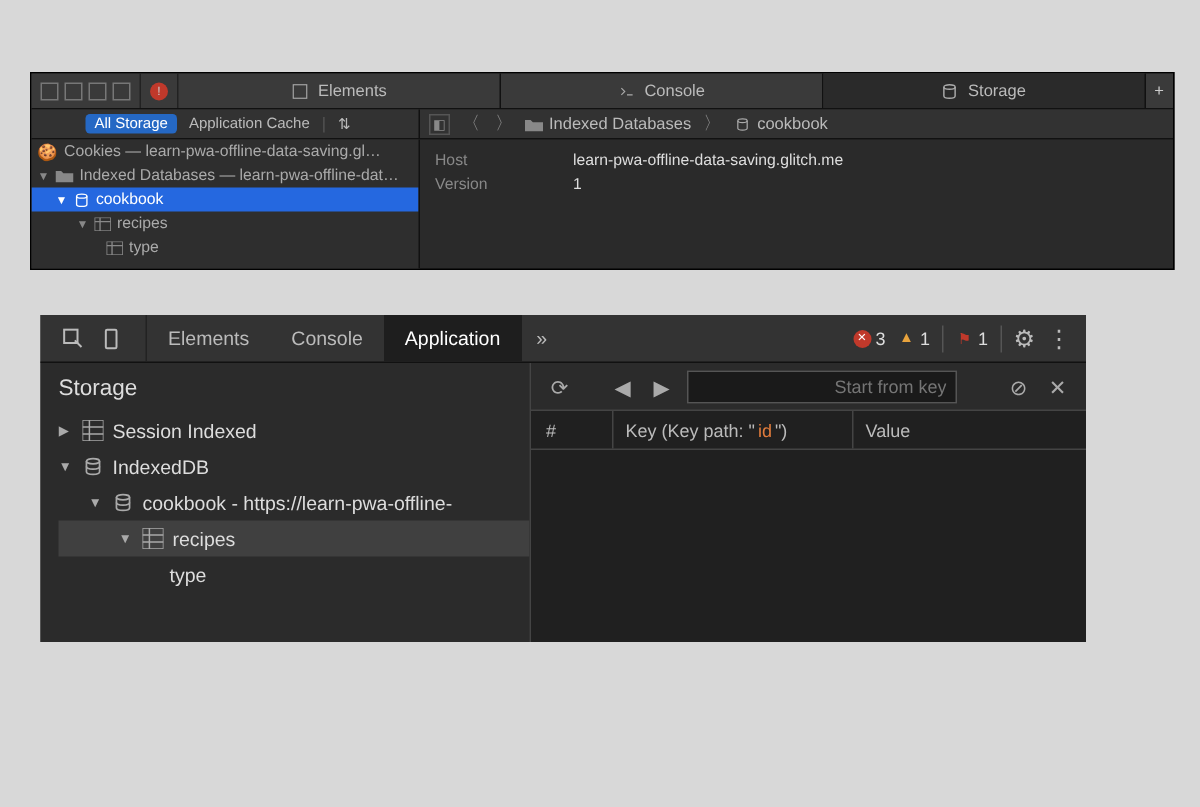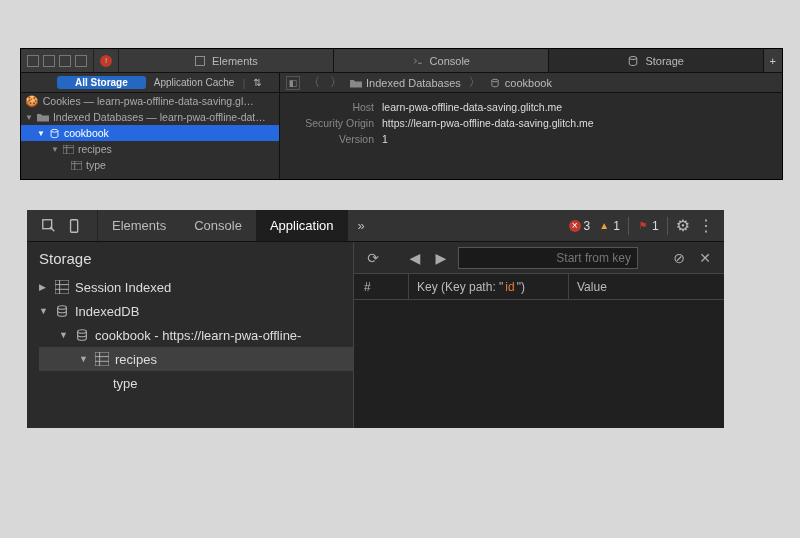--- a/index.html
+++ b/index.html
@@ -10,38 +10,38 @@
   .safari-toolbar { height: 24px; display: flex; align-items: stretch; background: #3a3a3a; border-bottom: 1px solid #111; }
   .tb-seg { display: flex; align-items: center; padding: 0 6px; border-right: 1px solid #222; gap: 4px; }
   .tb-seg.btns span { width: 12px; height: 12px; border: 1px solid #777; display: inline-block; }
   .tb-seg.err .dot { width: 12px; height: 12px; border-radius: 50%; background: #c0392b; display: flex; align-items:center; justify-content:center; font-size:8px; }
   .tab { flex: 1; display: flex; align-items: center; justify-content: center; gap: 6px; border-right: 1px solid #111; color: #bbb; cursor: default; }
   .tab.active { background: #2a2a2a; }
   .tab svg { width: 12px; height: 12px; }
 
   .safari-sub { height: 20px; display: flex; align-items: stretch; border-bottom: 1px solid #111; background: #323232; }
   .sub-left { width: 259px; display: flex; align-items: center; gap: 4px; padding-left: 36px; border-right: 1px solid #111; }
-  .pill { background: #2568c4; color: #fff; padding: 1px 18px; border-radius: 3px; font-size: 10px; font-weight: bold; }
+  .pill { background: #2568c4; color: #fff; padding: 1px 6px; border-radius: 3px; font-size: 10px; }
   .sub-item { font-size: 10px; color: #bbb; padding: 0 4px; }
   .divider { color: #555; }
   .sub-right { flex: 1; display: flex; align-items: center; padding: 0 6px; gap: 6px; }
   .nav-btn { width: 14px; height: 14px; border: 1px solid #555; display:flex; align-items:center; justify-content:center; font-size:9px; color:#888; }
   .chev { color: #888; font-size: 12px; padding: 0 2px; }
   .crumb { display: flex; align-items: center; gap: 4px; color: #bbb; }
   .crumb svg, .folder-ico { width: 12px; height: 10px; }
 
   .safari-body { flex: 1; display: flex; }
   .tree { width: 259px; border-right: 1px solid #111; background: #2e2e2e; overflow: hidden; }
   .tree-row { display: flex; align-items: center; height: 16px; padding-left: 4px; gap: 4px; white-space: nowrap; font-size: 10.5px; color: #aaa; }
   .tree-row .disc { font-size: 8px; color: #888; }
   .tree-row.sel { background: #2568e0; color: #fff; }
   .tree-row.sel .disc { color: #fff; }
   .safari-detail { flex: 1; padding: 6px 10px; font-size: 10.5px; }
   .safari-detail .row { display: flex; height: 16px; align-items: center; }
-  .safari-detail .k { width: 92px; text-align: right; color: #888; padding-right: 8px; }
+  .safari-detail .k { width: 92px; text-align: left; color: #888; padding-right: 8px; }
   .safari-detail .v { color: #ddd; }
 
   
   .chrome { position: absolute; left: 27px; top: 210px; width: 697px; height: 218px; background: #2b2b2b; display: flex; flex-direction: column; font-size: 13px; }
   .ch-toolbar { height: 32px; display: flex; align-items: center; background: #333; border-bottom: 1px solid #111; }
   .ch-left { display: flex; align-items: center; gap: 10px; padding: 0 14px; border-right: 1px solid #222; height: 100%; }
   .ch-tabs { display: flex; height: 100%; align-items: stretch; flex: 1; }
   .ch-tab { padding: 0 14px; display: flex; align-items: center; color: #bbb; }
   .ch-tab.active { background: #1e1e1e; color: #fff; }
   .ch-more { padding: 0 10px; display:flex; align-items:center; color:#bbb; }
@@ -177,24 +177,20 @@
             <line x1="0" y1="3" x2="12" y2="3" stroke="#888"></line>
             <line x1="4" y1="0" x2="4" y2="10" stroke="#888"></line>
           </svg>
         <span>type</span>
       </div>
     </div>
     <div class="safari-detail">
       <div class="row">
           <span class="k">Host</span>
           <span class="v">learn-pwa-offline-data-saving.glitch.me</span>
-        </div>
-      <div class="row">
-          <span class="k">Security Origin</span>
-          <span class="v">https://learn-pwa-offline-data-saving.glitch.me</span>
         </div>
       <div class="row">
           <span class="k">Version</span>
           <span class="v">1</span>
         </div>
     </div>
   </div>
 </div>
 
 <div class="chrome">

